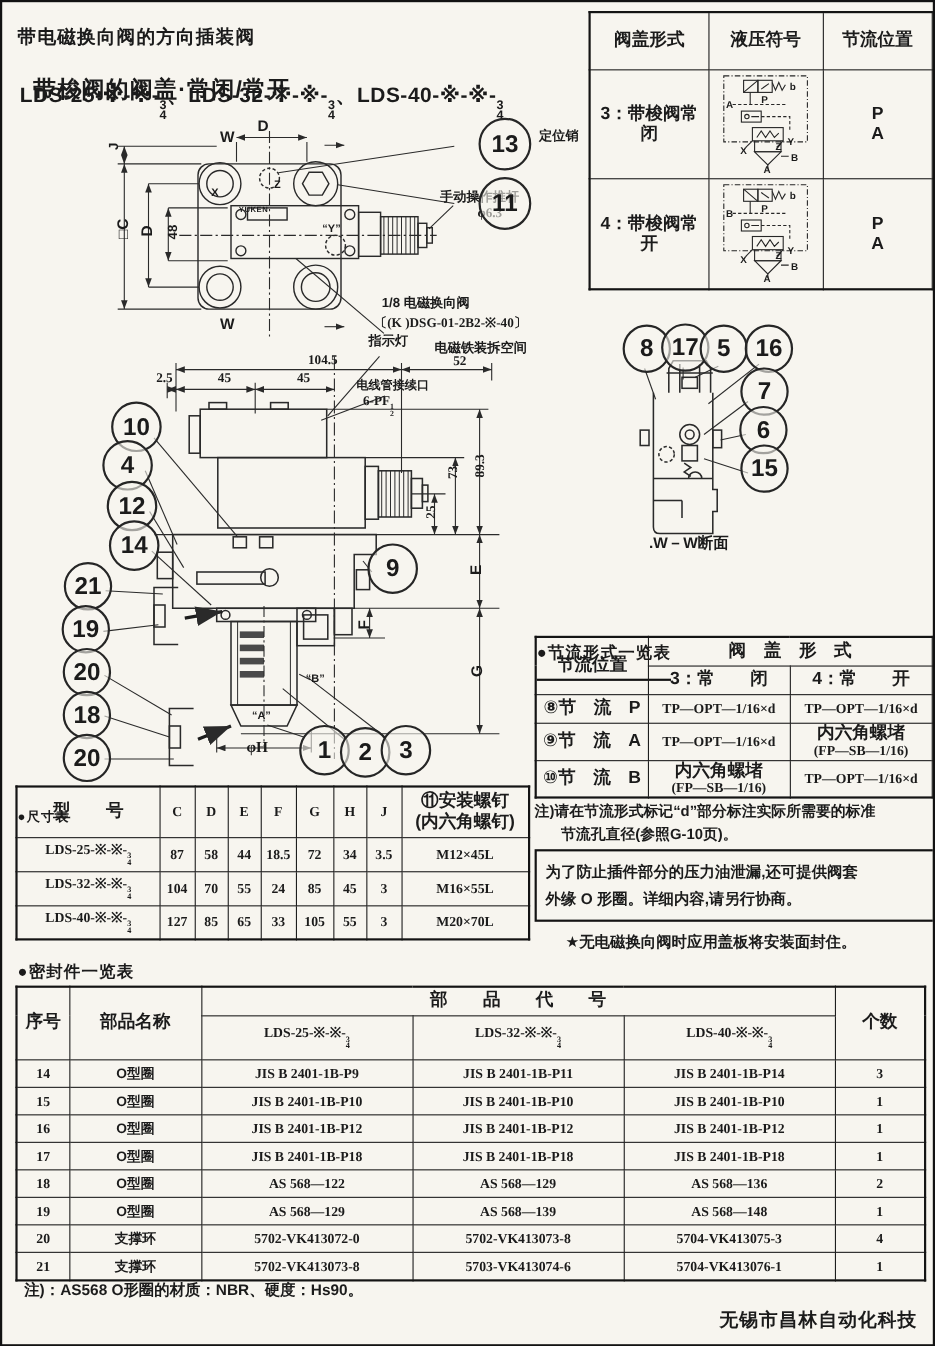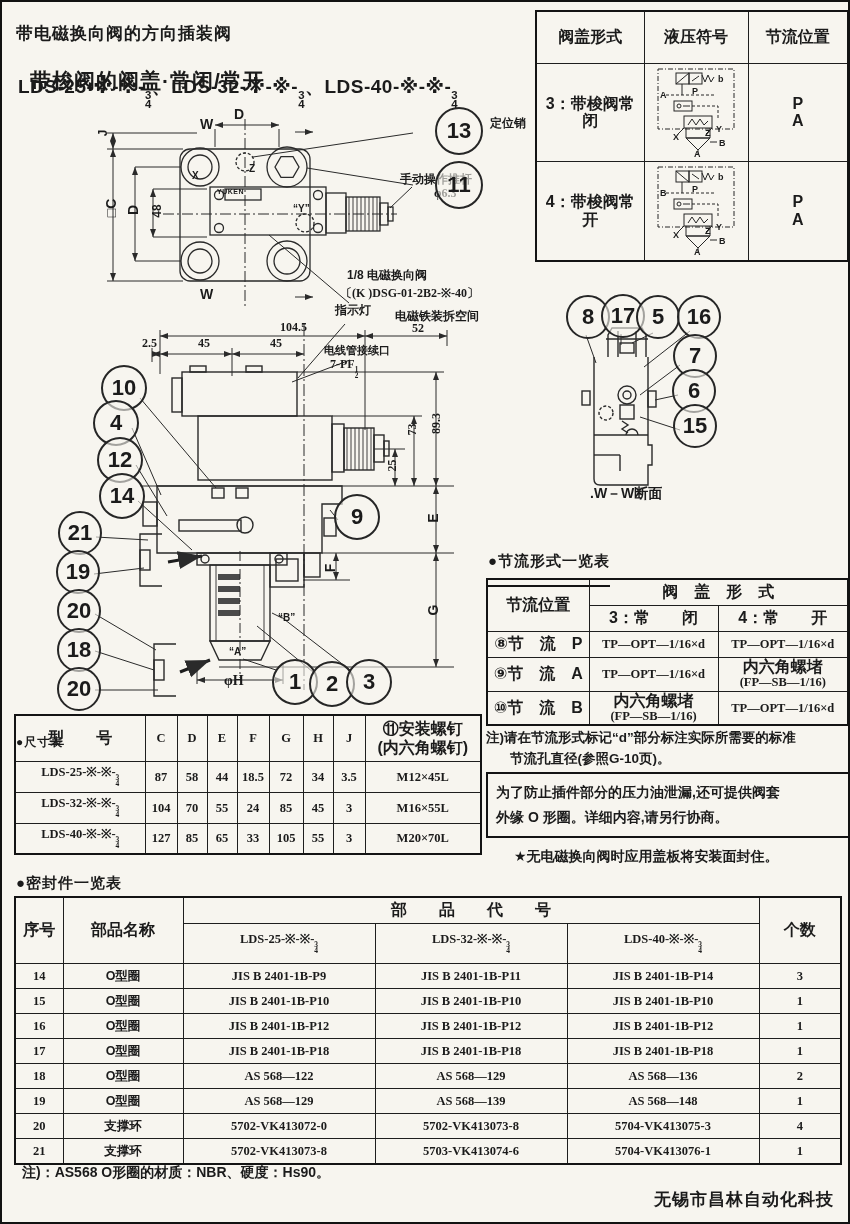--- a/index.html
+++ b/index.html
@@ -22,21 +22,21 @@
   .tb{border:2.5px solid #141414;}
   .chin{font-size:16px;}
   .code{font-family:"Liberation Serif","DejaVu Serif",serif;font-size:12.5px;font-weight:bold;}
   .code-l{text-align:left;padding-left:10px;}
   .pa-cell{display:flex;flex-direction:column;justify-content:space-around;height:100%;align-items:center;}
   .note{position:absolute;font-weight:bold;font-size:13.5px;line-height:1.55;}
   .boxnote{position:absolute;border:2px solid #141414;font-weight:bold;font-size:14px;
            line-height:1.8;padding:6px 8px;background:transparent;}
   svg{position:absolute;overflow:visible;}
   .seal-tb td{height:24px;font-size:12.5px;}
-  .title-underline{border-bottom:2.5px solid #141414;padding-bottom:14px;}
+  .title-underline{border-bottom:2.5px solid #141414;padding-bottom:14px;margin-top:32px;}
 </style>
 </head>
 <body>
 
 <div class="page">
 
   <div class="ttl" style="left:14px;top:20px;font-size:17px;">带电磁换向阀的方向插装阀</div>
   <div class="ttl" style="left:28px;top:44px;font-size:21px;margin-top:21px;">带梭阀的阀盖·常闭/常开</div>
   <div class="ttl" style="left:16px;top:72px;font-size:19px;letter-spacing:.5px;">
     <span>LDS-25-※-※-</span><span class="frac">
@@ -352,21 +352,21 @@
       <line x1="140" y1="354" x2="170" y2="342" marker-end="url(#ar2)"></line>
     </g>
   </svg>
 
   <div class="dl ser" style="left:278px;top:318px;">104.5</div>
   <div class="dl ser" style="left:410px;top:319px;">52</div>
   <div class="dl ser" style="left:140px;top:334px;">2.5</div>
   <div class="dl ser" style="left:196px;top:334px;">45</div>
   <div class="dl ser" style="left:268px;top:334px;">45</div>
   <div class="dl" style="left:322px;top:341px;font-size:11px;">电线管接续口</div>
-  <div class="dl ser" style="left:328px;top:355px;"><span>7-PF</span><span class="frac">
+  <div class="dl ser" style="left:328px;top:355px;"><span>6-PF</span><span class="frac">
         <span>1</span>
         <span>2</span>
       </span></div>
   <div class="dl rot ser" style="left:404px;top:420px;">73</div>
   <div class="dl rot ser" style="left:424px;top:414px;">89.3</div>
   <div class="dl rot ser" style="left:384px;top:456px;">25</div>
   <div class="dl rot dl-lg" style="left:426px;top:508px;">E</div>
   <div class="dl rot dl-lg" style="left:324px;top:558px;">F</div>
   <div class="dl rot dl-lg" style="left:426px;top:600px;">G</div>
   <div class="dl dl-sm" style="left:276px;top:610px;">“B”</div>

